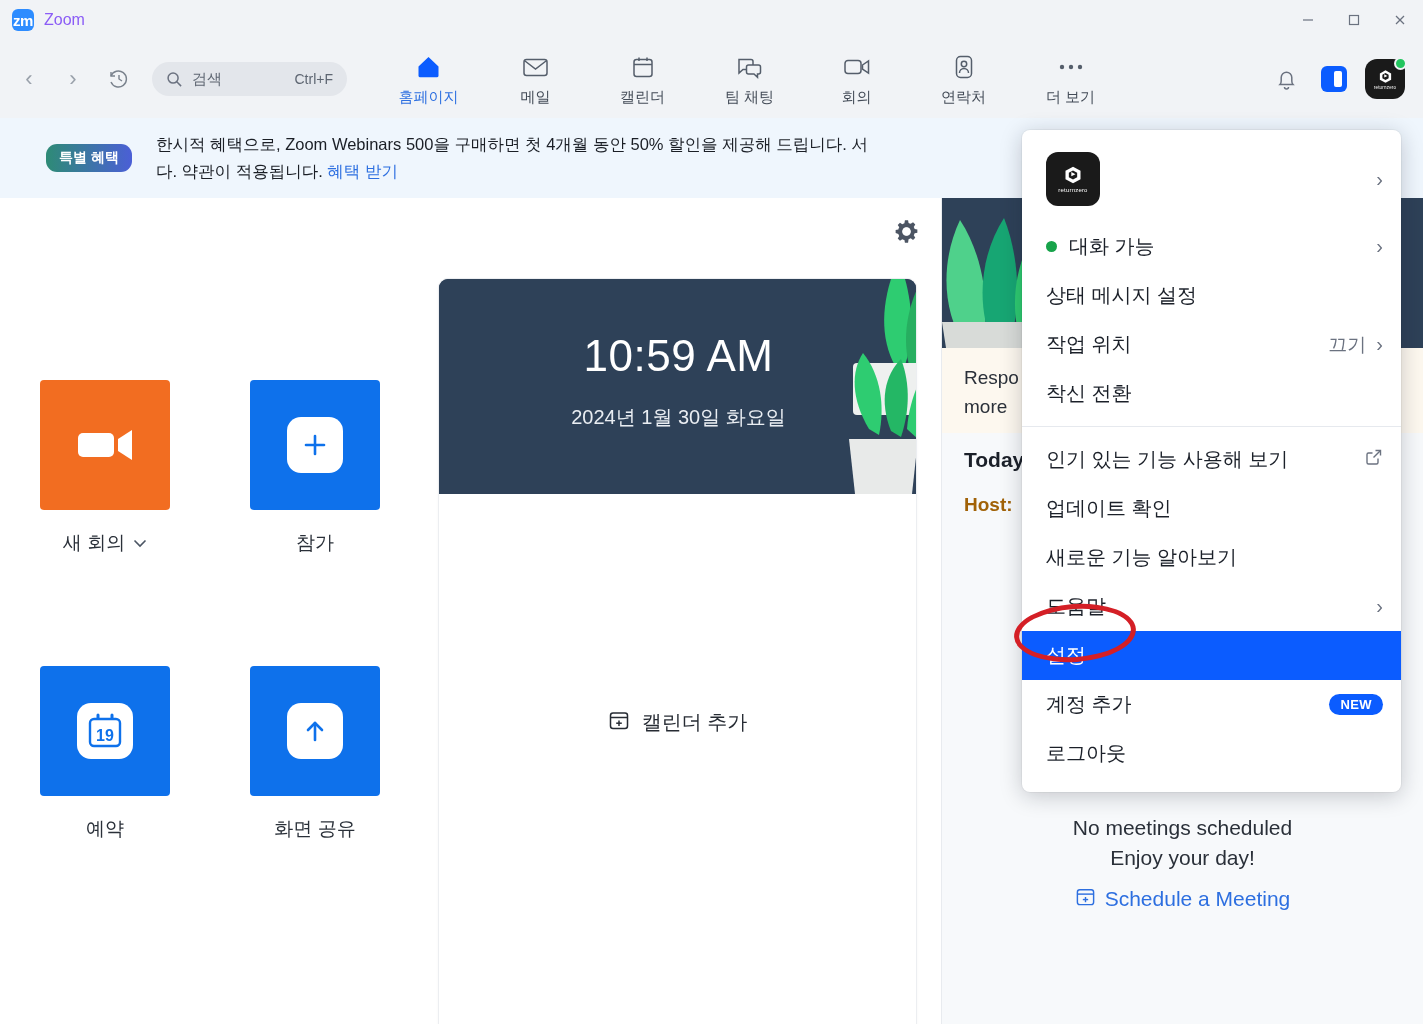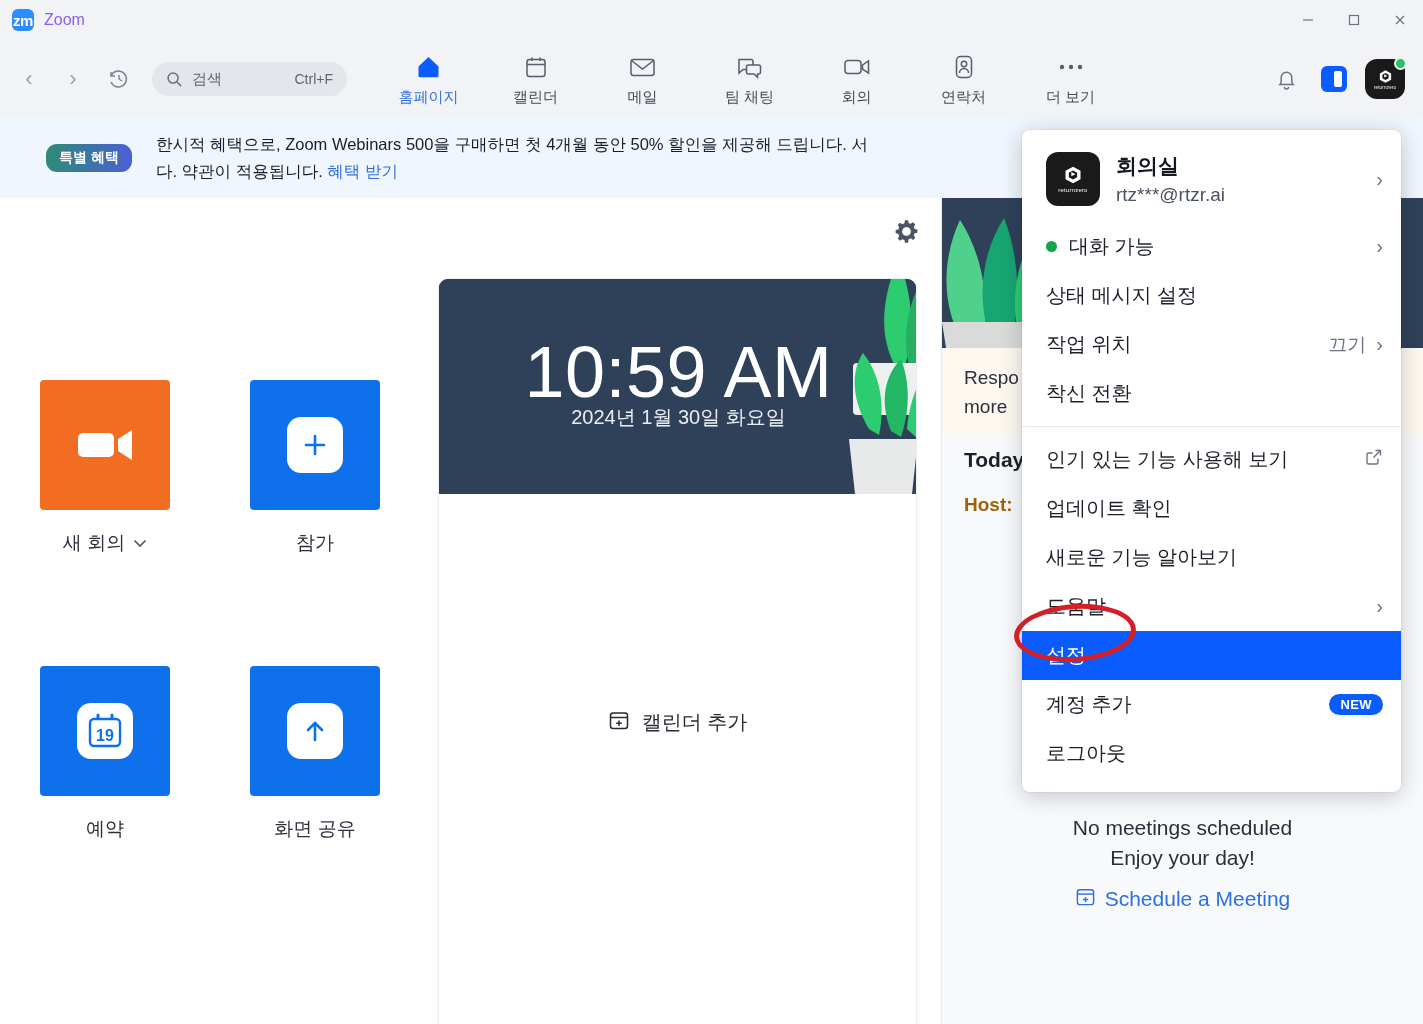--- a/index.html
+++ b/index.html
@@ -153,21 +153,21 @@
     background: #fff; border: 1px solid #eceef1; border-radius: 10px;
     box-shadow: 0 1px 3px rgba(0,0,0,0.04);
     overflow: hidden;
   }
   .cal-hero {
     position: relative; width: 479px; height: 215px;
     background: #2e4158; overflow: hidden;
   }
   .cal-hero .hero-time {
     position: absolute; left: 0; right: 0; top: 52px; text-align: center;
-    font-size: 72px; color: #ffffff; font-weight: 300; letter-spacing: 0.5px;
+    font-size: 44px; color: #ffffff; font-weight: 300; letter-spacing: 0.5px;
   }
   .cal-hero .hero-date {
     position: absolute; left: 0; right: 0; top: 125px; text-align: center;
     font-size: 20px; color: #e9edf2;
   }
   .cal-add {
     position: absolute; left: 0; right: 0; top: 430px;
     display: flex; align-items: center; justify-content: center; gap: 12px;
     font-size: 20px; color: #262b33;
   }
@@ -301,37 +301,37 @@
       <div class="tab active">
         <span class="t-ico">
           <svg width="27" height="26" viewBox="0 0 26 26" fill="currentColor">
               <path d="M13 3 L23 12.5 L23 22 A1.6 1.6 0 0 1 21.4 23.2 L4.6 23.2 A1.6 1.6 0 0 1 3 22 L3 12.5 Z"></path>
             </svg>
         </span>
         <span class="t-lbl">홈페이지</span>
       </div>
       <div class="tab">
         <span class="t-ico">
+          <svg width="27" height="24" viewBox="0 0 27 24" fill="none" stroke="currentColor" stroke-width="1.5">
+              <rect x="2" y="4.5" width="23" height="16" rx="2.5"></rect>
+              <polyline points="3,6 13.5,14 24,6"></polyline>
+            </svg>
+        </span>
+        <span class="t-lbl">메일</span>
+      </div>
+      <div class="tab">
+        <span class="t-ico">
           <svg width="24" height="24" viewBox="0 0 24 24" fill="none" stroke="currentColor" stroke-width="1.5">
               <rect x="3" y="4.5" width="18" height="17" rx="2.5"></rect>
               <line x1="3" y1="9.5" x2="21" y2="9.5"></line>
               <line x1="8" y1="2.5" x2="8" y2="6"></line>
               <line x1="16" y1="2.5" x2="16" y2="6"></line>
             </svg>
         </span>
         <span class="t-lbl">캘린더</span>
-      </div>
-      <div class="tab">
-        <span class="t-ico">
-          <svg width="27" height="24" viewBox="0 0 27 24" fill="none" stroke="currentColor" stroke-width="1.5">
-              <rect x="2" y="4.5" width="23" height="16" rx="2.5"></rect>
-              <polyline points="3,6 13.5,14 24,6"></polyline>
-            </svg>
-        </span>
-        <span class="t-lbl">메일</span>
       </div>
       <div class="tab">
         <span class="t-ico">
           <svg width="27" height="25" viewBox="0 0 27 25" fill="none" stroke="currentColor" stroke-width="1.5">
             <path d="M3 4.5 h12 a2 2 0 0 1 2 2 v6 a2 2 0 0 1 -2 2 h-8 l-4 3.5 v-3.5 a2 2 0 0 1 0 0 v-8 a2 2 0 0 1 0 0 z"></path>
             <path d="M12.5 10 h10 a2 2 0 0 1 2 2 v5 a2 2 0 0 1 -2 2 h-1 v3.2 l-3.5 -3.2 h-5.5 a2 2 0 0 1 -2 -2 v-5 a2 2 0 0 1 2 -2 z" fill="#f1f3f6"></path>
           </svg>
         </span>
         <span class="t-lbl">팀 채팅</span>
       </div>
@@ -542,24 +542,20 @@
 
     <div class="dd-account">
       <div class="dd-av">
         <svg class="av-mark" viewBox="0 0 24 24">
           <path d="M12 2 L21 7 L21 17 L12 22 L3 17 L3 7 Z" fill="#ffffff"></path>
           <path d="M12 6.5 L17 9.3 L17 14.7 L12 17.5 L7 14.7 L7 9.3 Z" fill="#1a1a1a"></path>
           <path d="M10 8.5 L15 11 L10 13.5 Z" fill="#ffffff"></path>
         </svg>
         <span class="av-txt">returnzero</span>
       </div>
-      <div class="dd-acc-text">
-        <div class="dd-acc-name">회의실</div>
-        <div class="dd-acc-email">rtz***@rtzr.ai</div>
-      </div>
       <div class="dd-chev">›</div>
     </div>
 
     <div class="dd-item">
       <span class="status-dot"></span>
       <span class="dd-lbl">대화 가능</span>
       <span class="dd-right">
         <span>›</span>
       </span>
     </div>

